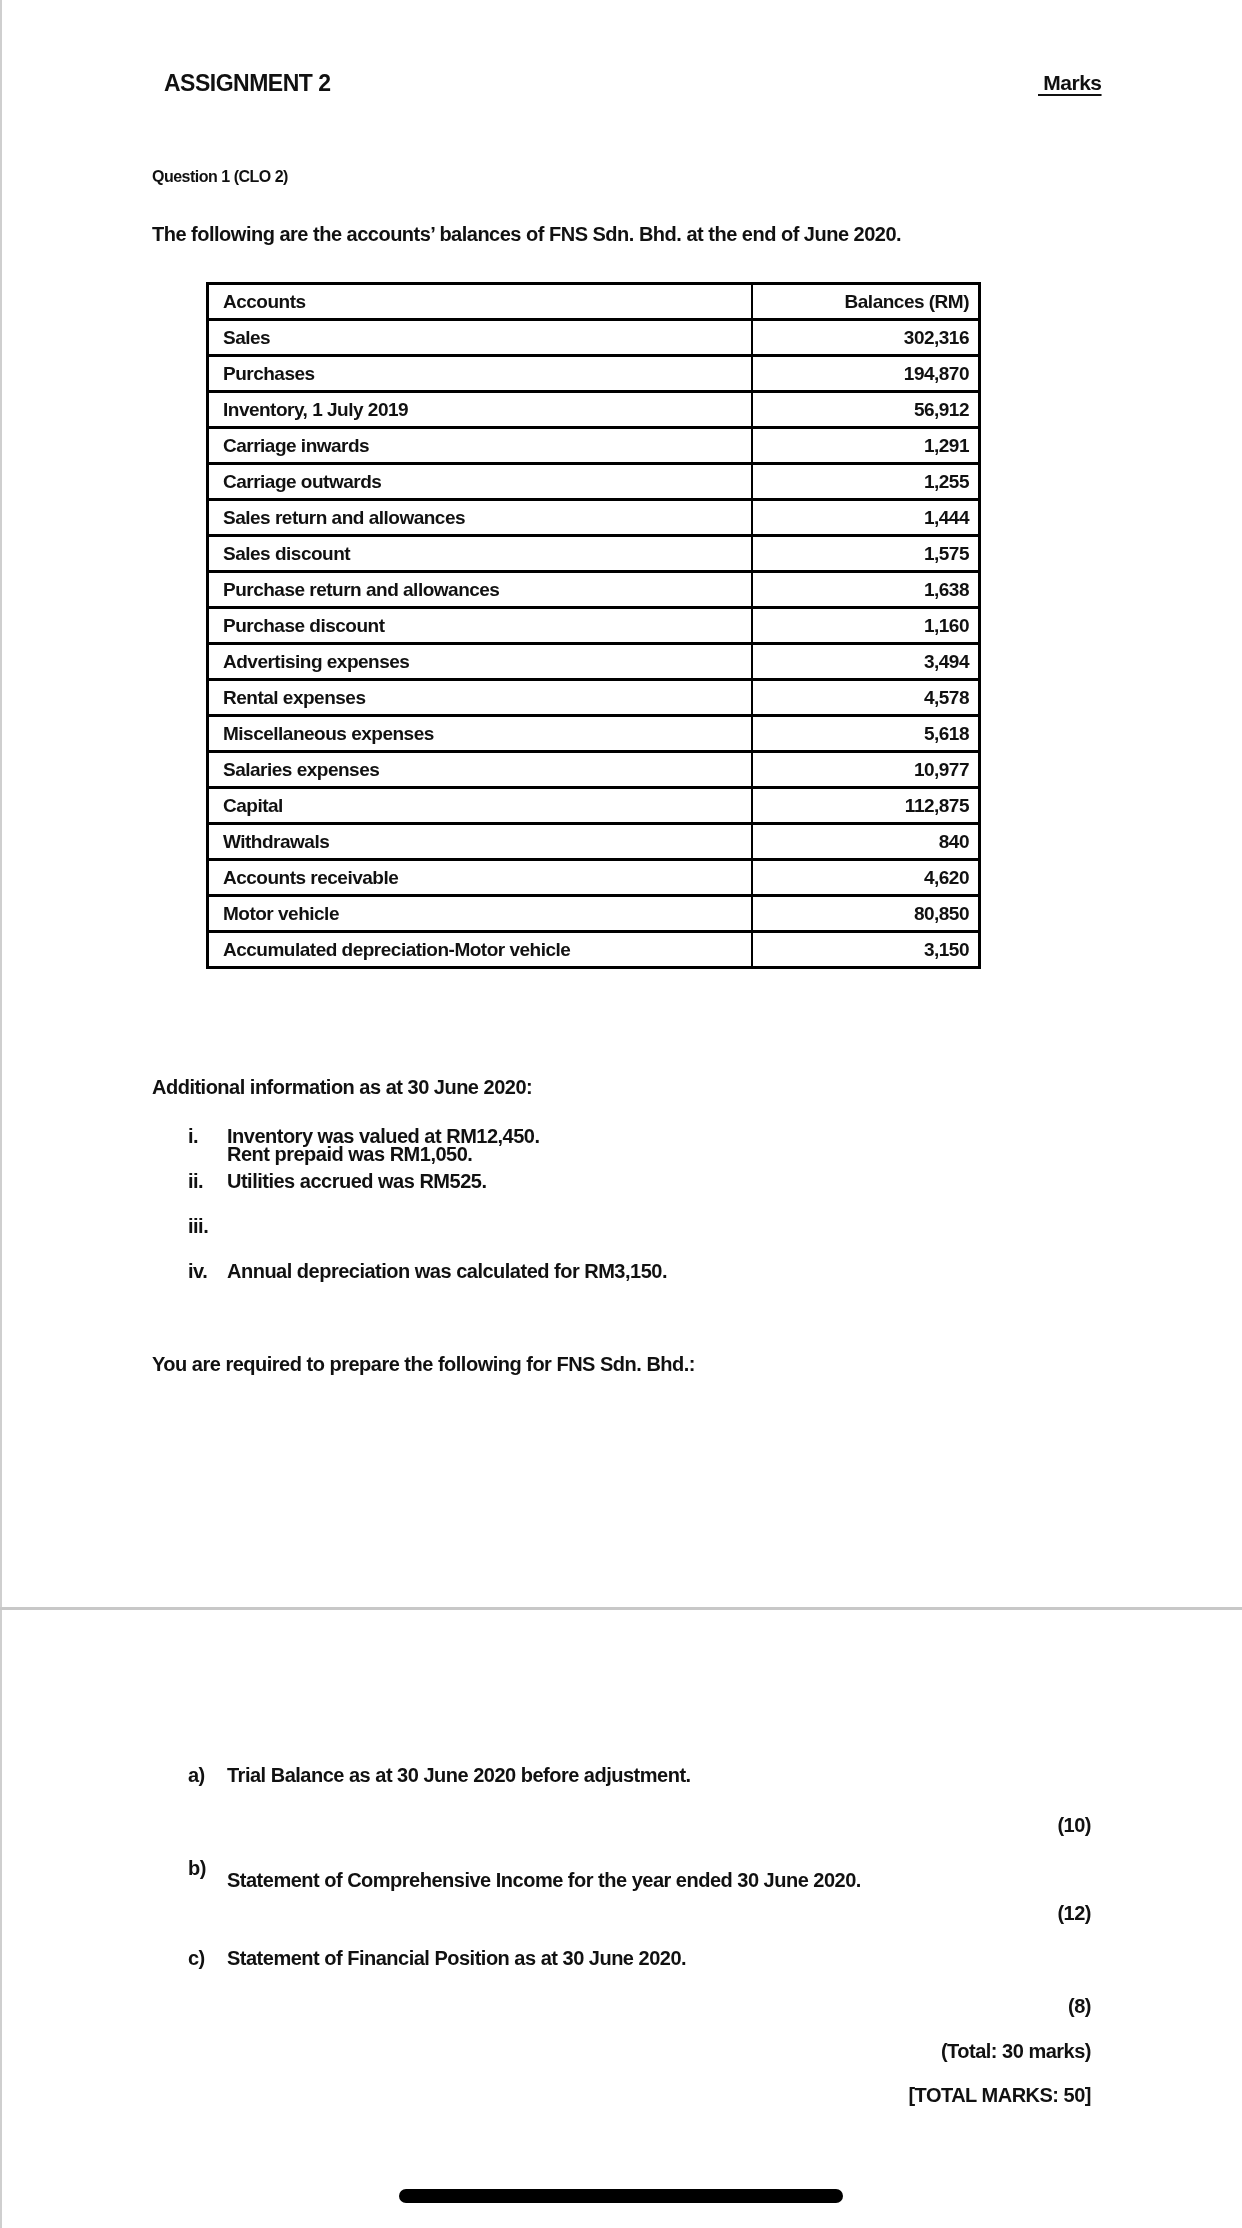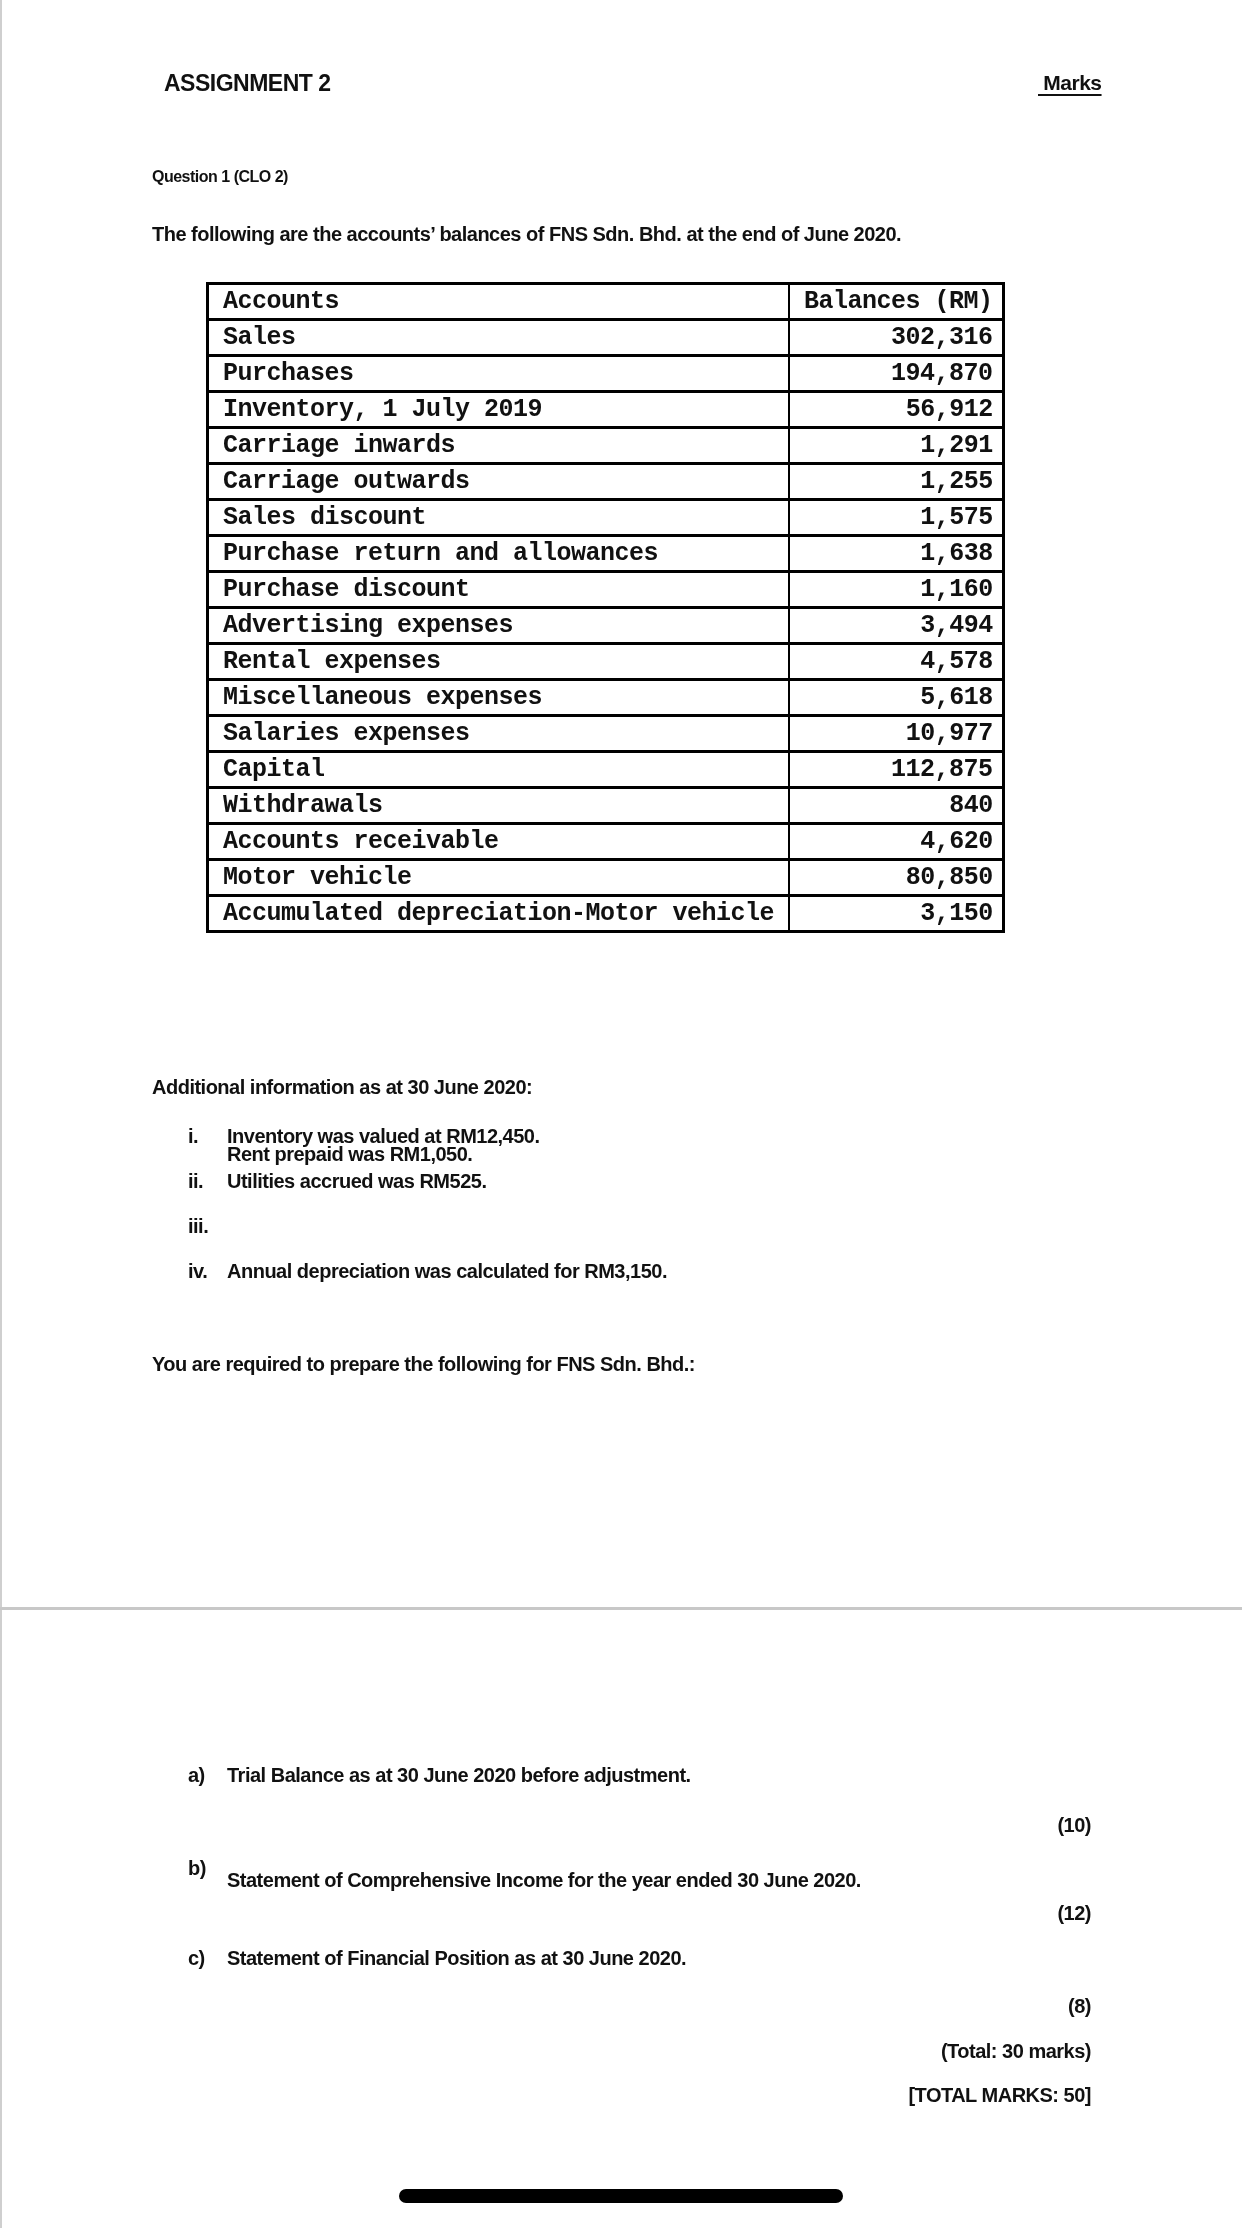--- a/index.html
+++ b/index.html
@@ -13,23 +13,23 @@
   .page-divider { position: absolute; left: 0; top: 1607px; width: 1242px; height: 3px; background: #c8c8c8; }
   .t { position: absolute; white-space: nowrap; font-size: 20px; line-height: 24px; letter-spacing: -0.5px; }
   .t.right { text-align: right; }
   .marks-head { text-decoration: underline; text-decoration-thickness: 2px; text-underline-offset: 4px; white-space: pre; margin-left: 37px; }
 
   .balances-table {
     position: absolute; left: 206px; top: 282px; width: 775px;
     border-collapse: collapse; border: 3px solid #000;
   }
   .balances-table td, .balances-table th {
-    height: 33px; padding: 0 14px; font-size: 25px; letter-spacing: -0.5px;
+    height: 33px; padding: 0 14px; font-size: 19px; letter-spacing: -0.5px;
     border-top: 3px solid #000; border-bottom: 0; white-space: nowrap;
-    font-weight: bold; vertical-align: middle; line-height: 20px; font-family: Liberation Mono, monospace;
+    font-weight: bold; vertical-align: middle; line-height: 20px;
   }
   .balances-table .c-acc { width: 514px; text-align: left; border-right: 2px solid #000; }
   .balances-table .c-bal { text-align: right; padding-right: 9px; }
 
   .home-indicator { position: absolute; left: 399px; top: 2189px; width: 444px; height: 14px; border-radius: 7px; background: #000; }
 </style>
 </head>
 <body>
 
 <div class="left-edge"></div>
@@ -60,20 +60,24 @@
         <td class="c-acc">Inventory, 1 July 2019</td>
         <td class="c-bal">56,912</td>
       </tr>
     <tr>
         <td class="c-acc">Carriage inwards</td>
         <td class="c-bal">1,291</td>
       </tr>
     <tr>
         <td class="c-acc">Carriage outwards</td>
         <td class="c-bal">1,255</td>
+      </tr>
+    <tr>
+        <td class="c-acc">Sales return and allowances</td>
+        <td class="c-bal">1,444</td>
       </tr>
     <tr>
         <td class="c-acc">Sales discount</td>
         <td class="c-bal">1,575</td>
       </tr>
     <tr>
         <td class="c-acc">Purchase return and allowances</td>
         <td class="c-bal">1,638</td>
       </tr>
     <tr>

